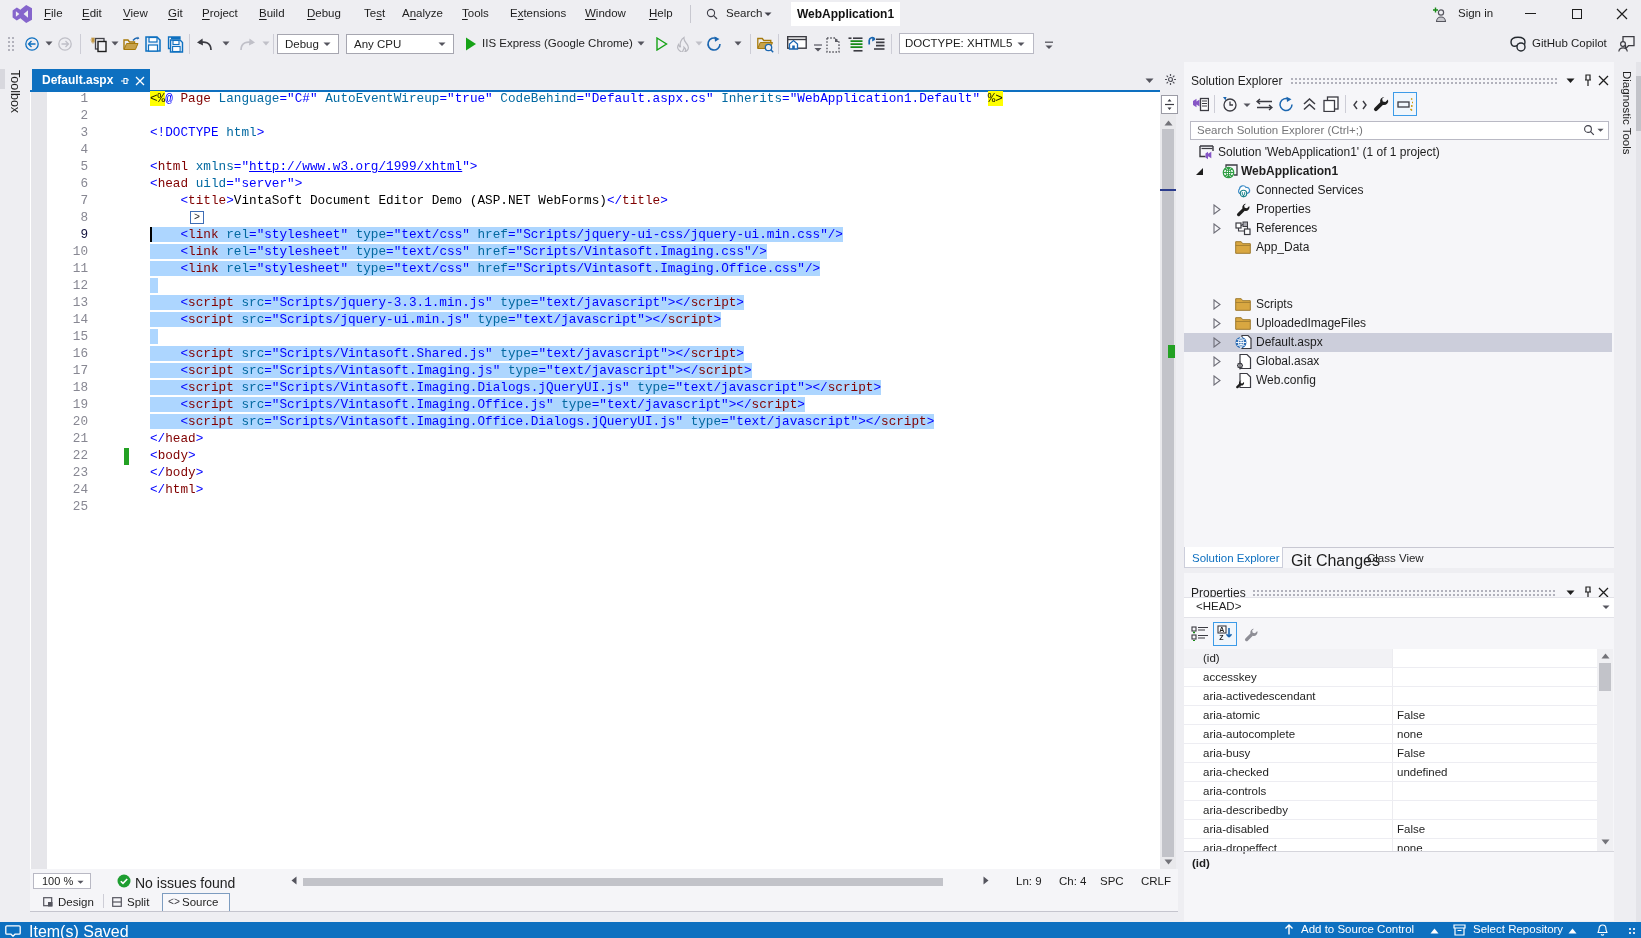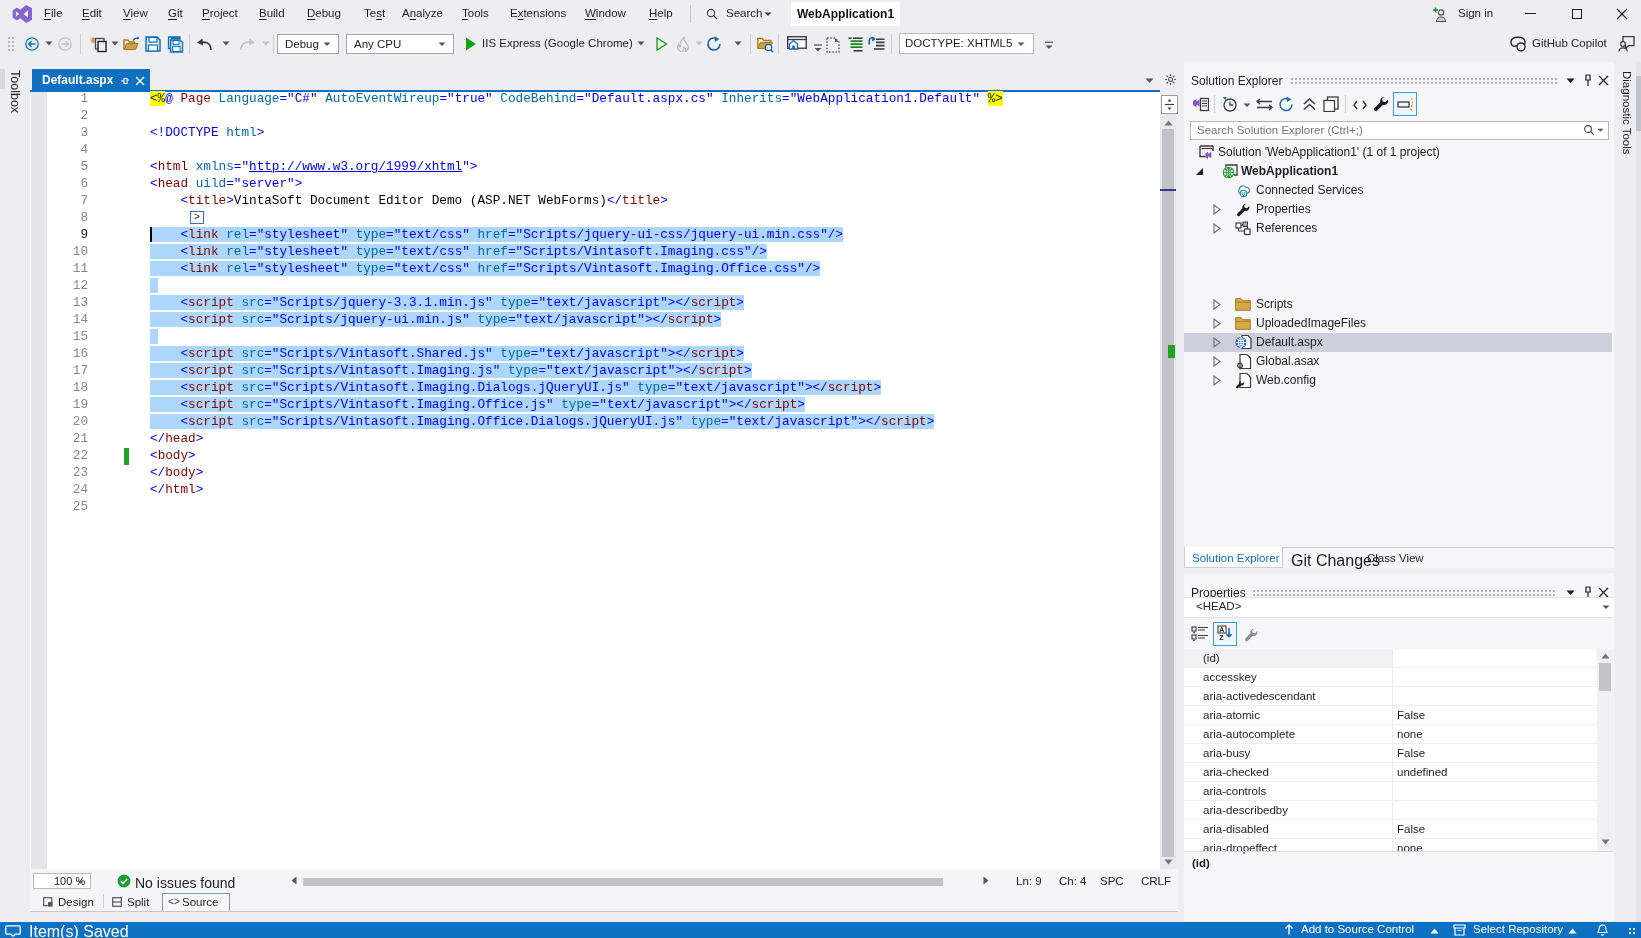--- a/index.html
+++ b/index.html
@@ -320,21 +320,21 @@
       <path d="M4.5 0.5 L8.5 5.5 H0.5 Z" fill="#737379"></path>
     </svg>
   <div class="abs" style="left:1132px;top:67px;width:12px;height:728px;background:#C2C3C9"></div>
   <svg class="abs" style="left:1134px;top:797px" width="9" height="6" viewBox="0 0 9 6">
       <path d="M4.5 5.5 L8.5 0.5 H0.5 Z" fill="#737379"></path>
     </svg>
   <div class="abs" style="left:1130px;top:127px;width:16px;height:2px;background:#2B3C8C"></div>
   <div class="abs" style="left:1138px;top:283px;width:7px;height:13px;background:#23A123"></div>
 
   <div class="abs" style="left:0;top:807px;width:1148px;height:21px;background:#F5F5F8"></div>
-  <div class="abs combo" style="left:3px;top:811px;width:58px;height:16px;line-height:14px;padding-left:20px;font-size:11px;border-color:#B9B9C4">100 %
+  <div class="abs combo" style="left:3px;top:811px;width:58px;height:16px;line-height:14px;padding-left:8px;font-size:11px;border-color:#B9B9C4">100 %
     <svg class="abs" style="right:6px;top:5.5px" width="7" height="5" viewBox="0 0 8 5">
         <path d="M0.5 0.5 L4 4 L7.5 0.5 Z" fill="#55555E"></path>
       </svg>
   </div>
   <svg class="abs" style="left:87px;top:812px" width="14" height="14" viewBox="0 0 14 14">
     <circle cx="7" cy="7" r="6.5" fill="#1E9E31"></circle>
     <path d="M3.8 7.2 L6 9.4 L10.2 5" fill="none" stroke="#fff" stroke-width="1.6"></path>
   </svg>
   <span class="abs" style="left:105px;top:813px;font-size:14px">No issues found</span>
   <svg class="abs" style="left:261px;top:814px" width="6" height="9" viewBox="0 0 6 9">
@@ -474,20 +474,27 @@
     <svg class="abs" style="left:29px;top:4px" width="8" height="11" viewBox="0 0 8 11">
         <path d="M1 1 L7 5.5 L1 10 Z" fill="none" stroke="#6E6E78" stroke-width="1.1"></path>
       </svg>
     <svg class="abs" style="left:51px;top:2px" width="16" height="15" viewBox="0 0 16 15">
       <rect x="1" y="2" width="5" height="5" fill="#fff" stroke="#3B3B42" stroke-width="1.2"></rect>
       <rect x="9.5" y="8" width="5.5" height="5.5" fill="#fff" stroke="#3B3B42" stroke-width="1.2"></rect>
       <rect x="8" y="1" width="4.5" height="4.5" fill="#A9A9B0" stroke="#3B3B42" stroke-width="1"></rect>
       <path d="M6 4.5 L8 3.5 M3.5 7 v3 h6 M12.5 5.5 v2.5" stroke="#3B3B42" stroke-width="1.1" fill="none"></path>
     </svg>
     <span class="abs" style="left:72px;top:2px">References</span>
+  </div>
+  <div class="treerow" style="top:176px">
+    <svg class="abs" style="left:51px;top:3px" width="16" height="13" viewBox="0 0 16 13">
+      <path d="M0.7 12.3 V0.7 h5.5 l1.5 2 h7.6 v9.6 Z" fill="#D9A741" stroke="#9E7A2E" stroke-width="1"></path>
+      <path d="M0.7 4.5 h14.6" stroke="#9E7A2E" stroke-width="0.8"></path>
+    </svg>
+    <span class="abs" style="left:72px;top:2px">App_Data</span>
   </div>
   <div class="treerow" style="top:233px">
     <svg class="abs" style="left:29px;top:4px" width="8" height="11" viewBox="0 0 8 11">
         <path d="M1 1 L7 5.5 L1 10 Z" fill="none" stroke="#6E6E78" stroke-width="1.1"></path>
       </svg>
     <svg class="abs" style="left:51px;top:3px" width="16" height="13" viewBox="0 0 16 13">
       <path d="M0.7 12.3 V0.7 h5.5 l1.5 2 h7.6 v9.6 Z" fill="#D9A741" stroke="#9E7A2E" stroke-width="1"></path>
       <path d="M0.7 4.5 h14.6" stroke="#9E7A2E" stroke-width="0.8"></path>
     </svg>
     <span class="abs" style="left:72px;top:2px">Scripts</span>

